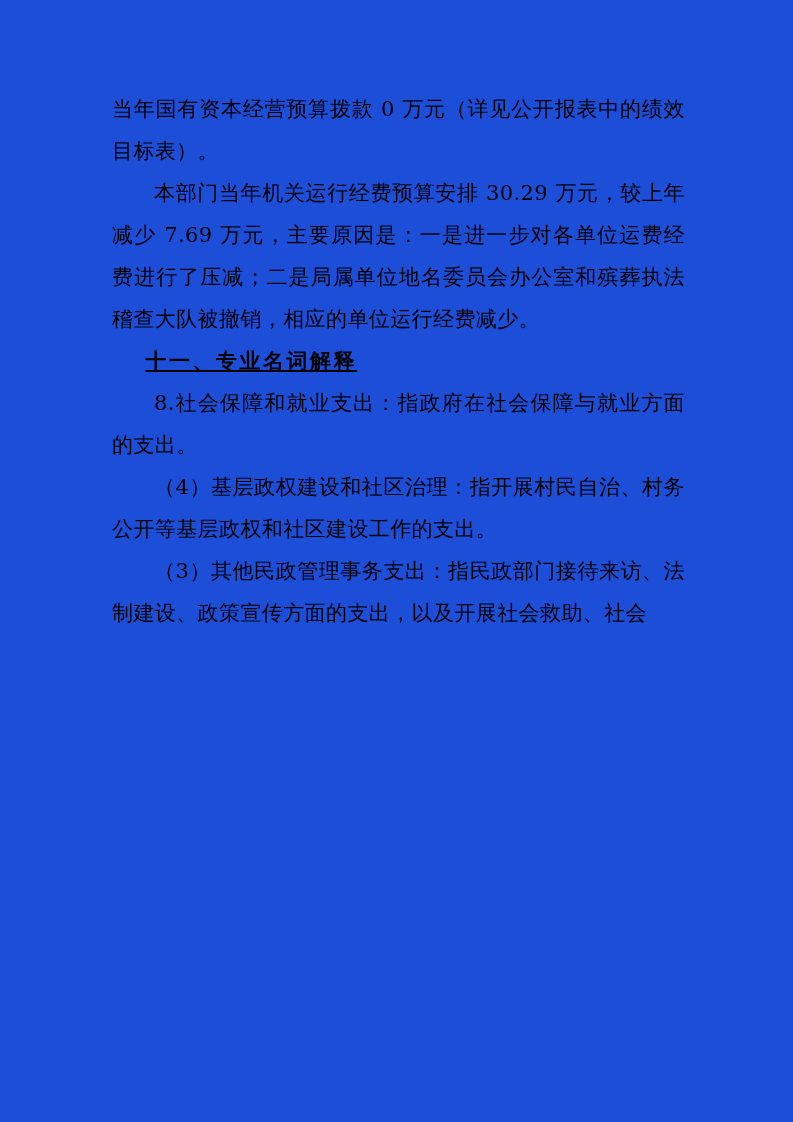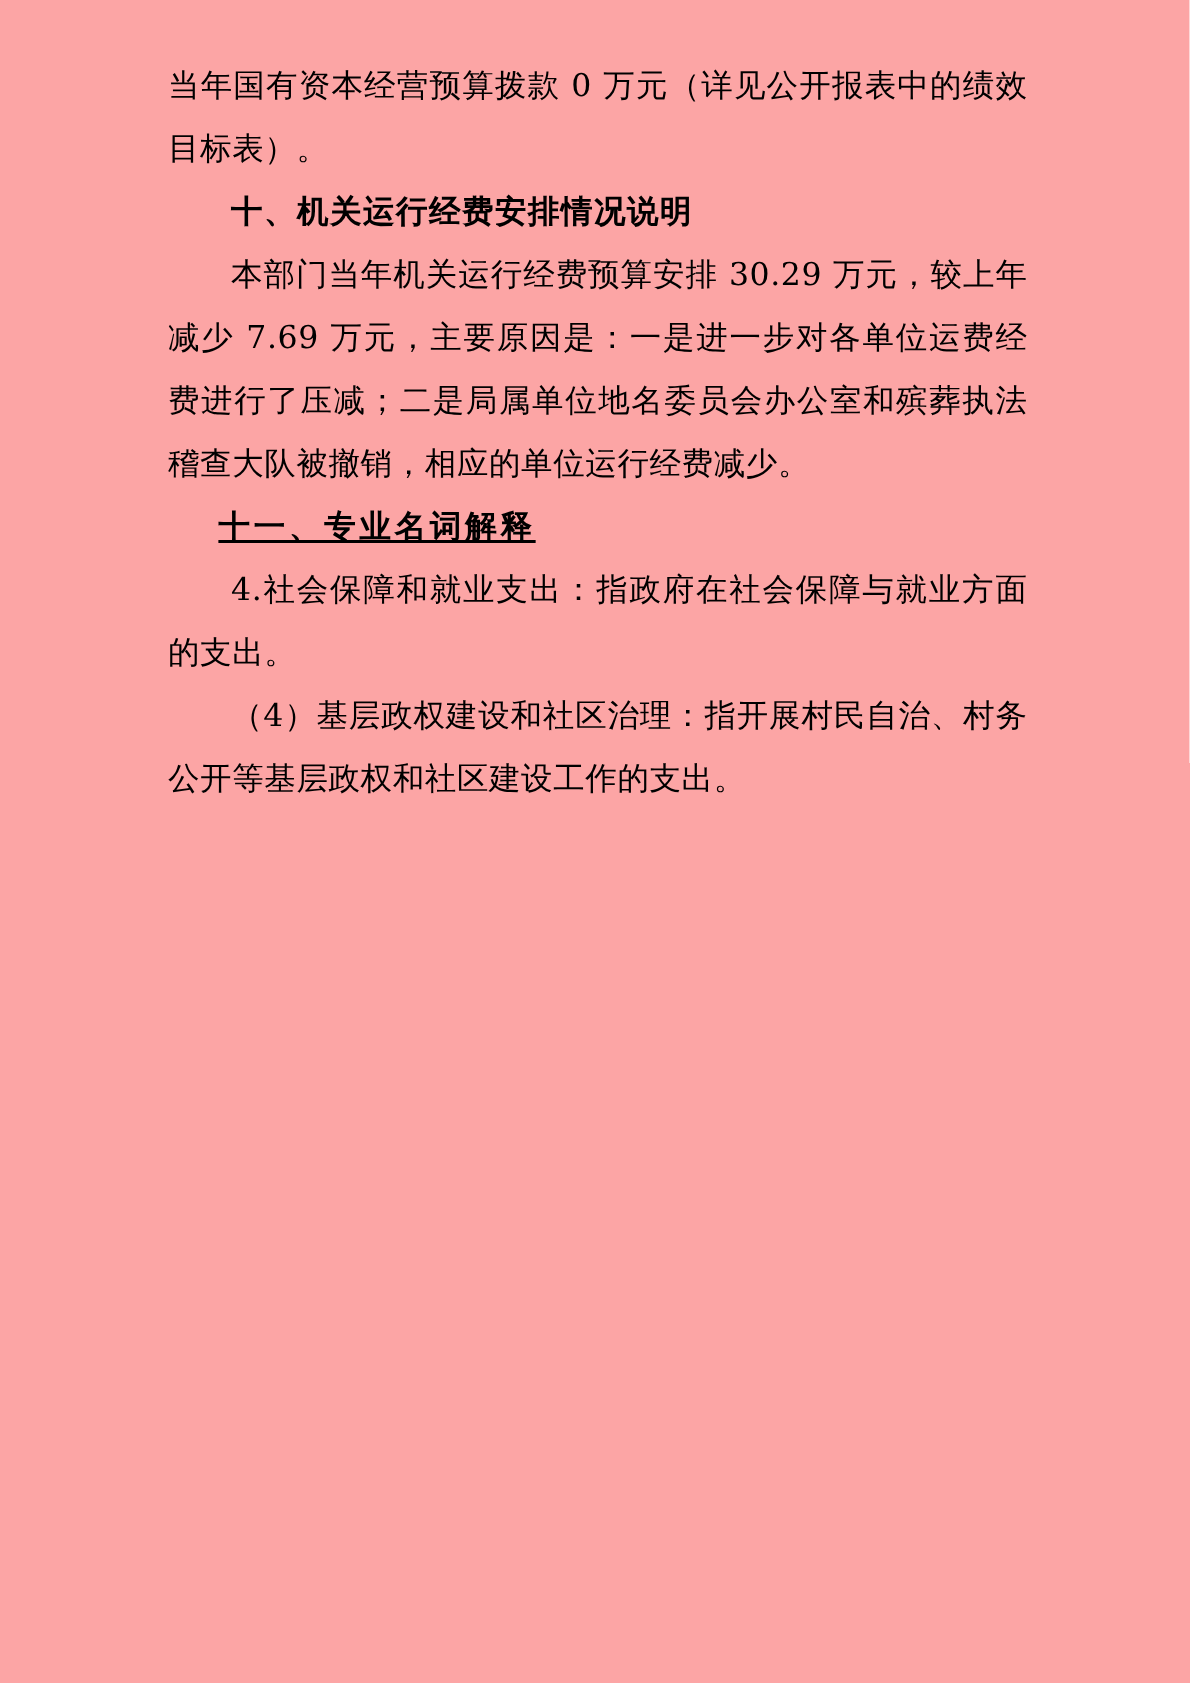--- a/index.html
+++ b/index.html
@@ -11,22 +11,22 @@
     width: 793px;
     height: 1122px;
     font-family: "DejaVu Serif", "Liberation Serif", serif;
     color: #000000;
   }
   .page {
     position: relative;
     width: 793px;
     height: 1122px;
     box-sizing: border-box;
-    padding: 36px 108px 60px 112px;
-    background: #fca5a5;
+    padding: 88px 108px 60px 112px;
+    background: #1d4ed8;
   }
   .doc-body {
     font-size: 21px;
     line-height: 42px;
     letter-spacing: 0.4px;
     text-align: justify;
     text-justify: inter-ideograph;
   }
   p {
     margin: 0;
@@ -51,28 +51,28 @@
   }
 </style>
 </head>
 <body>
 
 <div class="page">
   <div class="doc-body">
 
     <p class="para-flush">当年国有资本经营预算拨款 0 万元（详见公开报表中的绩效目标表）。</p>
 
-    <p class="heading">十、机关运行经费安排情况说明</p>
 
     <p class="para">本部门当年机关运行经费预算安排 30.29 万元，较上年减少 7.69 万元，主要原因是：一是进一步对各单位运费经费进行了压减；二是局属单位地名委员会办公室和殡葬执法稽查大队被撤销，相应的单位运行经费减少。</p>
 
     <p class="heading-wide">十一、专业名词解释</p>
 
 
 
-    <p class="para">4.社会保障和就业支出：指政府在社会保障与就业方面的支出。</p>
+    <p class="para">8.社会保障和就业支出：指政府在社会保障与就业方面的支出。</p>
 
 
     <p class="para">（4）基层政权建设和社区治理：指开展村民自治、村务公开等基层政权和社区建设工作的支出。</p>
 
+    <p class="para">（3）其他民政管理事务支出：指民政部门接待来访、法制建设、政策宣传方面的支出，以及开展社会救助、社会</p>
 
   </div>
 </div>
 
 </body></html>

